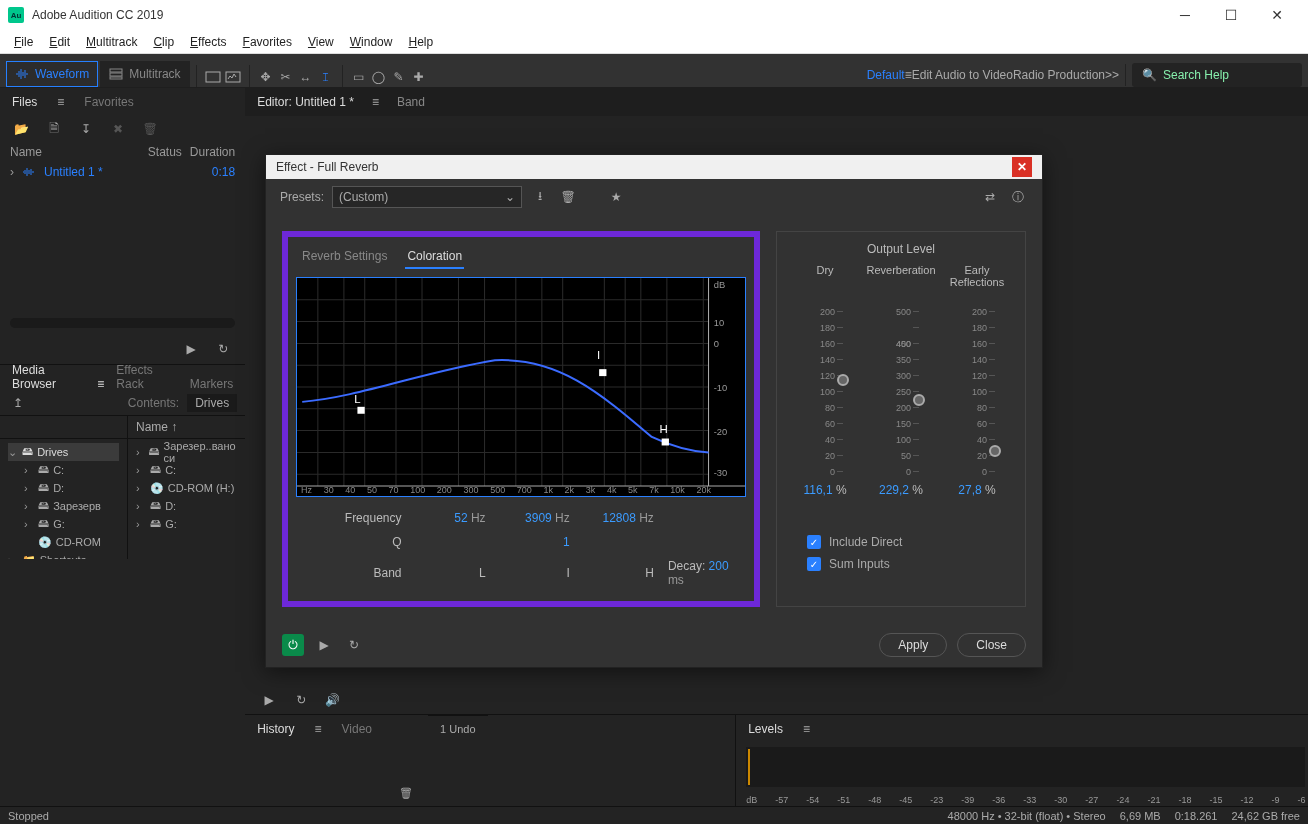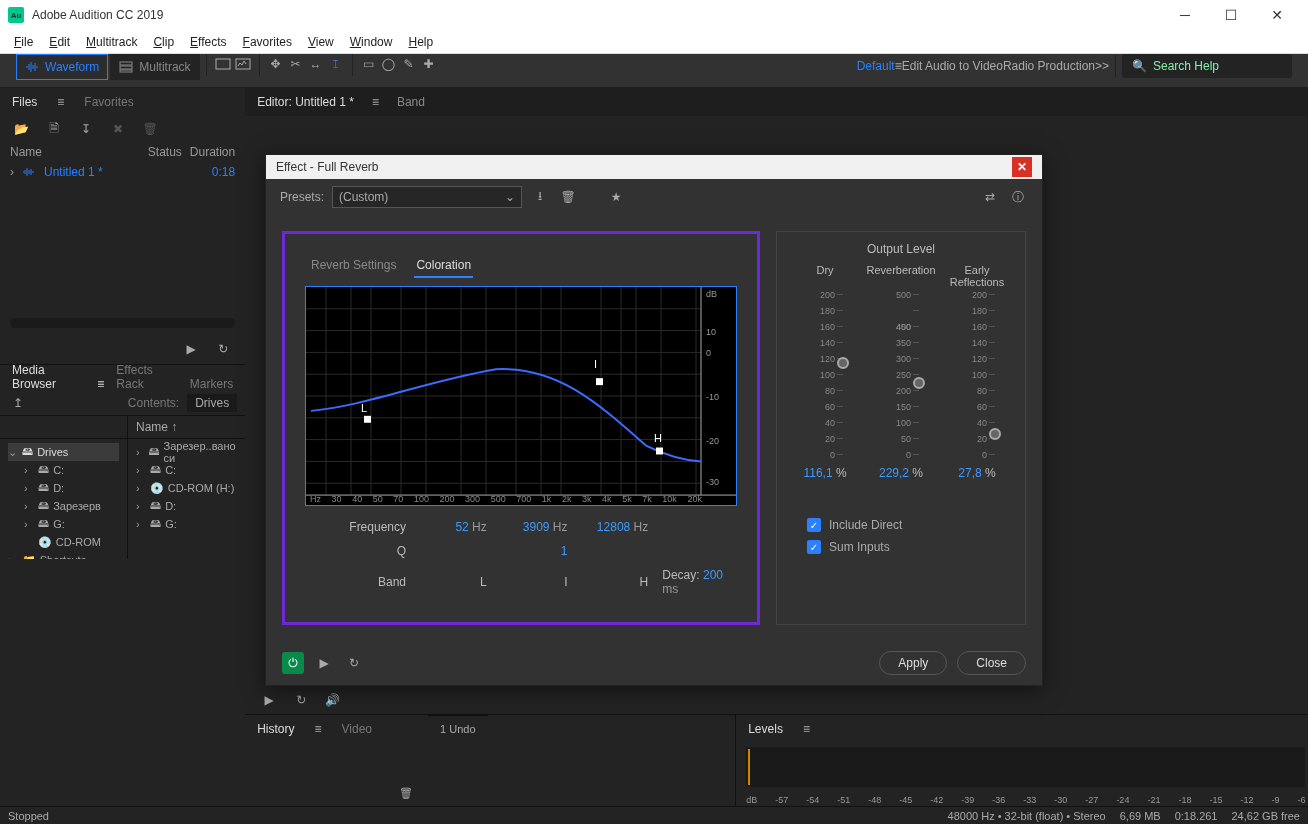--- a/index.html
+++ b/index.html
@@ -4,21 +4,21 @@
 <style>
 *{box-sizing:border-box;margin:0;padding:0;user-select:none}
 body{font-family:"Segoe UI",Arial,sans-serif;font-size:12px;color:#aaa;background:#1e1e1e;overflow:hidden}
 .titlebar{height:30px;background:#fff;display:flex;align-items:center;padding:0 8px;color:#333}
 .titlebar .logo{width:16px;height:16px;background:#00c78c;border-radius:2px;display:flex;align-items:center;justify-content:center;color:#033;font-size:8px;font-weight:bold;margin-right:8px}
 .titlebar .title{flex:1}
 .titlebar .winbtn{width:46px;height:30px;display:flex;align-items:center;justify-content:center;font-size:14px}
 .menubar{height:24px;background:#fff;display:flex;align-items:center;padding:0 6px;color:#222;border-bottom:1px solid #ddd}
 .menubar span{padding:0 8px;cursor:default}
 .menubar span u{text-decoration:underline}
-.toolbar{height:34px;background:#323232;display:flex;align-items:flex-start;padding:0 16px;border-bottom:1px solid #1e1e1e}
+.toolbar{height:34px;background:#323232;display:flex;align-items:flex-end;padding:0 6px;border-bottom:1px solid #1e1e1e}
 .btn-group{display:flex;gap:2px}
 .ws-btn{background:#232323;border:1px solid #232323;height:26px;display:flex;align-items:center;padding:0 8px;color:#888;gap:6px}
 .ws-btn.active{background:#2c2c2c;border-color:#2680ff;color:#2a80ff}
 .sep{width:1px;height:22px;background:#222;margin:0 6px}
 .topright{margin-left:auto;display:flex;align-items:center;}
 .workspace-link{color:#2a80ff}
 .search-box{display:flex;align-items:center;gap:6px;background:#232323;border-radius:3px;height:24px;padding:0 10px;width:170px}
 .main-area{display:flex;height:calc(100vh - 30px - 24px - 34px - 18px)}
 .left-col{width:265px;background:#232323;display:flex;flex-direction:column}
 .right-col{flex:1;display:flex;flex-direction:column}
@@ -49,35 +49,35 @@
 .statusbar{height:18px;background:#232323;border-top:1px solid #111;display:flex;align-items:center;font-size:11px;padding:0 8px}
 .statusbar .sright{margin-left:auto;display:flex;gap:14px}
 
 .dialog{position:absolute;left:265px;top:154px;width:778px;background:#323232;z-index:50;border:1px solid #222;box-shadow:0 4px 20px rgba(0,0,0,.5)}
 .dialog-title{height:24px;background:#f0f0f0;color:#333;display:flex;align-items:center;padding:0 10px}
 .dialog-title .dspacer{flex:1}
 .dialog-title .dclose{width:20px;height:20px;background:#d93025;color:#fff;display:flex;align-items:center;justify-content:center;font-size:12px;font-weight:bold}
 .dialog-toolbar{height:36px;display:flex;align-items:center;padding:0 14px;gap:8px}
 .preset-sel{flex:0 0 190px;background:#262626;border:1px solid #555;height:22px;display:flex;align-items:center;padding:0 6px;justify-content:space-between}
 .dialog-body{padding:16px;display:flex;gap:16px}
-.lbox{flex:1;border:3px solid #6d28d9;padding:20px}
+.lbox{flex:1;border:6px solid #6d28d9;padding:8px}
 .rbox{width:250px;border:1px solid #444;padding:10px}
 .tabs{display:flex;gap:16px;padding:0 4px}
 .tabs .tab{color:#888;padding:4px 2px}
 .tabs .tab.active{color:#ddd;border-bottom:2px solid #2a80ff}
 .graph{margin-top:8px;height:220px;background:#000;border:1px solid #2a80ff;position:relative}
 .param-table{width:100%;margin-top:8px}
 .param-table td{padding:4px 6px;text-align:right;color:#bbb;font-size:12px;width:60px}
 .param-table .lab{text-align:right;color:#bbb;width:80px}
 .param-table .unit{color:#999}
 .blue{color:#3b9bff}
 .rbox .olabel{text-align:center;color:#bbb;margin-bottom:8px}
 .sliders{display:flex;justify-content:space-around}
 .slider-col{display:flex;flex-direction:column;align-items:center;width:70px}
-.slider-col .shead{font-size:11px;color:#bbb;margin-bottom:0;height:26px;text-align:center}
+.slider-col .shead{font-size:11px;color:#bbb;margin-bottom:17px;height:26px;text-align:center}
 .scale{position:relative;height:170px;width:40px}
 .scale .tick{position:absolute;right:10px;font-size:9px;color:#888;text-align:right;width:24px}
 .scale .tline{position:absolute;right:2px;width:6px;height:1px;background:#555}
 .scale .thumb{position:absolute;right:-4px;width:12px;height:12px;border-radius:50%;background:#666;border:2px solid #aaa}
 .pct{text-align:center;color:#bbb;margin-top:6px}
 .pct .blue{color:#3b9bff}
 .checkrow{display:flex;align-items:center;gap:8px;margin-top:8px;padding-left:20px}
 .chk{width:14px;height:14px;background:#2a80ff;border-radius:2px;display:flex;align-items:center;justify-content:center;color:#fff;font-size:10px}
 .dialog-footer{height:44px;display:flex;align-items:center;padding:0 16px;gap:10px}
 .dialog-footer .dspacer{flex:1}
@@ -283,21 +283,21 @@
        <div class="levels-bar">
          <div style="position:absolute;left:2px;top:2px;bottom:2px;width:2px;background:#cc8800"></div>
        </div>
        <div class="levels-scale" id="levels-scale">
             <span>dB</span>
             <span>-57</span>
             <span>-54</span>
             <span>-51</span>
             <span>-48</span>
             <span>-45</span>
-            <span>-42</span>
+            <span>-23</span>
             <span>-39</span>
             <span>-36</span>
             <span>-33</span>
             <span>-30</span>
             <span>-27</span>
             <span>-24</span>
             <span>-21</span>
             <span>-18</span>
             <span>-15</span>
             <span>-12</span>

